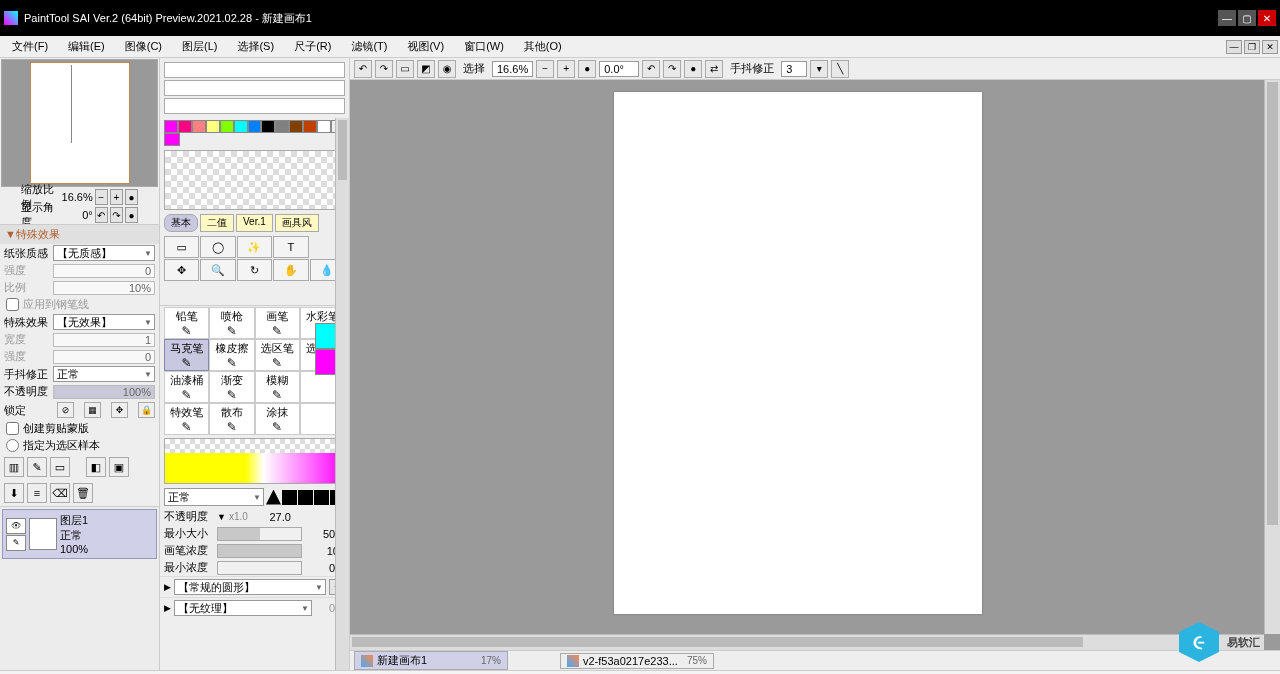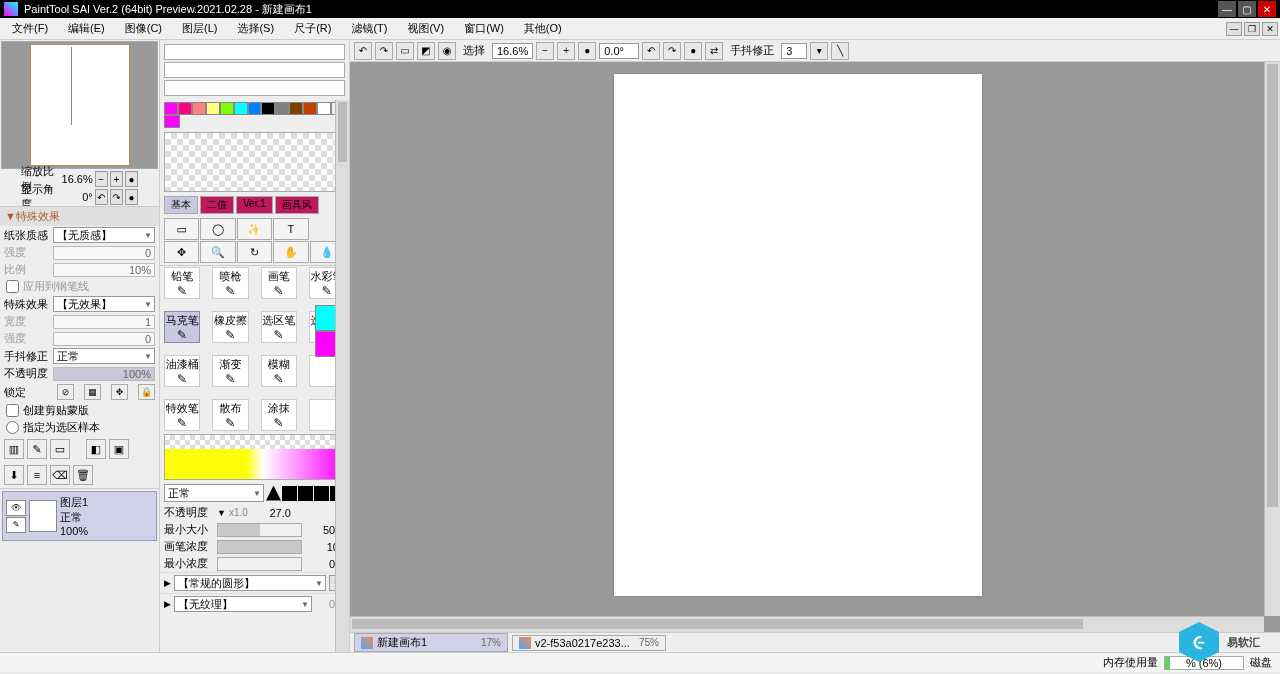--- a/index.html
+++ b/index.html
@@ -1,17 +1,17 @@
 <!DOCTYPE html>
 <html><head>
 <meta charset="utf-8">
 <style>
 * { margin: 0; padding: 0; box-sizing: border-box; font-family: "Microsoft YaHei", sans-serif; font-size: 11px; }
 body { background: #e8e8e8; width: 1280px; height: 674px; overflow: hidden; position: relative; }
-.titlebar { height: 18px; background: #000; color: #fff; display: flex; align-items: center; padding: 0 4px; }
+.titlebar { height: 36px; background: #000; color: #fff; display: flex; align-items: center; padding: 0 4px; }
 .titlebar-icon { width: 14px; height: 14px; background: linear-gradient(45deg,#f0f,#0ff); margin-right: 6px; }
 .titlebar-text { flex: 1; font-size: 11px; }
 .titlebar-btns { display: flex; gap: 2px; }
 .tbtn { width: 18px; height: 16px; background: #555; color: #fff; display: flex; align-items: center; justify-content: center; font-size: 10px; cursor: pointer; }
 .tbtn.close { background: #c00; }
 .menubar { height: 22px; background: #f0f0f0; display: flex; align-items: center; padding: 0 4px; gap: 4px; border-bottom: 1px solid #ccc; position: relative; }
 .menuitem { padding: 2px 8px; cursor: pointer; }
 .mdibtns { position: absolute; right: 2px; display: flex; gap: 2px; }
 .mdibtn { width: 16px; height: 14px; border: 1px solid #999; background: #e0e0e0; font-size: 9px; display: flex; align-items: center; justify-content: center; }
 .main { display: flex; height: 612px; }
@@ -44,27 +44,27 @@
 .layeritem .bigthumb { width: 28px; height: 32px; border: 1px solid #888; background: #fff; }
 .layeritem .info { display: flex; flex-direction: column; font-size: 10px; }
 .midpanel { width: 190px; background: #eee; border-right: 1px solid #ccc; display: flex; flex-direction: column; position: relative; }
 .scratchpads { padding: 4px; display: flex; flex-direction: column; gap: 2px; }
 .scratch { height: 16px; border: 1px solid #aaa; background: #fff; }
 .swatches { padding: 2px 4px; }
 .swatchrow { display: flex; gap: 0; }
 .sw { width: 16px; height: 13px; border: 1px solid #888; }
 .swatcharea { height: 60px; background: repeating-conic-gradient(#ddd 0 25%,#fff 0 50%) 0 0/12px 12px; margin: 2px 4px; border: 1px solid #aaa; }
 .tooltabs { display: flex; gap: 2px; padding: 2px 4px; }
-.ttab { padding: 1px 6px; border: 1px solid #aaa; background: #be185d; font-size: 10px; cursor: pointer; }
-.ttab.active { background: #c8c8e0; }
+.ttab { padding: 1px 6px; border: 1px solid #aaa; background: #fef9c3; font-size: 10px; cursor: pointer; }
+.ttab.active { background: #c8c8e0; border-radius: 7px; }
 .toolgrid { display: grid; grid-template-columns: repeat(5, 1fr); gap: 1px; padding: 2px 4px; }
 .tool { height: 22px; border: 1px solid #aaa; background: #f4f4f4; display: flex; align-items: center; justify-content: center; font-size: 11px; cursor: pointer; }
 .colorsq { display: flex; flex-direction: column; position: absolute; right: 8px; top: 265px; }
 .colorsq div { width: 26px; height: 26px; border: 1px solid #888; }
-.brushgrid { display: grid; grid-template-columns: repeat(4, 1fr); gap: 12px; padding: 1px 4px; border-top: 1px solid #ccc; }
+.brushgrid { display: grid; grid-template-columns: repeat(4, 1fr); gap: 0; padding: 1px 4px; border-top: 1px solid #ccc; margin-top: 22px; }
 .brush { height: 32px; border: 1px solid #ccc; background: #fff; display: flex; flex-direction: column; align-items: center; justify-content: center; font-size: 9px; cursor: pointer; }
 .brush.active { background: #c8c8e0; border: 1px solid #88a; }
 .brush .bicon { font-size: 12px; }
 .gradstrip { height: 46px; margin: 2px 4px; border: 1px solid #aaa; background: linear-gradient(90deg, #ff0 0%, #ff0 45%, #fff 55%, #f0f 100%), repeating-conic-gradient(#ddd 0 25%,#fff 0 50%) 0 0/10px 10px; background-blend-mode: normal; position: relative; }
 .gradstrip::before { content:""; position:absolute; left:0; right:0; top:0; height:14px; background: repeating-conic-gradient(#ddd 0 25%,#fff 0 50%) 0 0/10px 10px; }
 .blendrow { display: flex; align-items: center; padding: 2px 4px; gap: 2px; }
 .blendcombo { flex: 1; border: 1px solid #999; background: #fff; height: 18px; padding: 0 3px; display: flex; align-items: center; font-size: 11px; position: relative; }
 .blendcombo::after { content: "▼"; position: absolute; right: 2px; font-size: 8px; color: #666; }
 .shapes { display: flex; gap: 1px; }
 .shapebtn { width: 15px; height: 15px; background: #000; }
@@ -83,21 +83,21 @@
 .tinfo { padding: 0 4px; font-size: 11px; }
 .numbox { border: 1px solid #999; background: #fff; padding: 0 4px; height: 16px; display: flex; align-items: center; font-size: 11px; min-width: 40px; }
 .viewport { flex: 1; background: #9a9a9a; position: relative; overflow: hidden; }
 .canvas { position: absolute; left: 264px; top: 12px; width: 368px; height: 522px; background: #fff; box-shadow: 0 0 2px rgba(0,0,0,0.3); }
 .vscroll { position: absolute; right: 0; top: 0; bottom: 16px; width: 16px; background: #ddd; border-left: 1px solid #bbb; }
 .vscroll .vthumb { background: #bbb; margin: 2px; height: 80%; }
 .hscroll { position: absolute; left: 0; right: 16px; bottom: 0; height: 16px; background: #ddd; border-top: 1px solid #bbb; }
 .hscroll .hthumb { background: #bbb; margin: 2px; width: 80%; height: 10px; }
 .doctabs { height: 20px; background: #eee; display: flex; align-items: center; gap: 4px; padding: 0 4px; border-top: 1px solid #ccc; }
 .doctab { display: flex; align-items: center; gap: 4px; padding: 1px 6px; border: 1px solid #aaa; background: #d0d0e8; font-size: 11px; width: 154px; }
-.doctab.inactive { background: #eee; }
+.doctab.inactive { background: #eee; margin-left: 48px; }
 .doctab .pct { margin-left: auto; font-size: 10px; color: #666; }
 .dtico { width: 12px; height: 12px; background: linear-gradient(45deg,#4af,#f84); }
 .statusbar { height: 20px; background: #f4f4f4; border-top: 1px solid #ccc; display: flex; align-items: center; justify-content: flex-end; padding: 0 8px; gap: 6px; font-size: 11px; }
 .membar { width: 80px; height: 14px; border: 1px solid #aaa; background: #fff; position: relative; font-size: 10px; text-align: center; line-height: 12px; }
 .membar::before { content:""; position:absolute; left:0; top:0; bottom:0; width:6%; background:#6c6; }
 .watermark { position: absolute; right: 20px; bottom: 12px; font-size: 28px; font-weight: bold; color: #444; display: flex; align-items: center; gap: 8px; pointer-events: none; }
 .watermark .logo { width: 40px; height: 40px; background: #2bb4e0; clip-path: polygon(50% 0,100% 25%,100% 75%,50% 100%,0 75%,0 25%); display:flex; align-items:center; justify-content:center; color:#fff; font-size:20px; }
 .dimmed { color: #999; }
 </style>
 </head>

